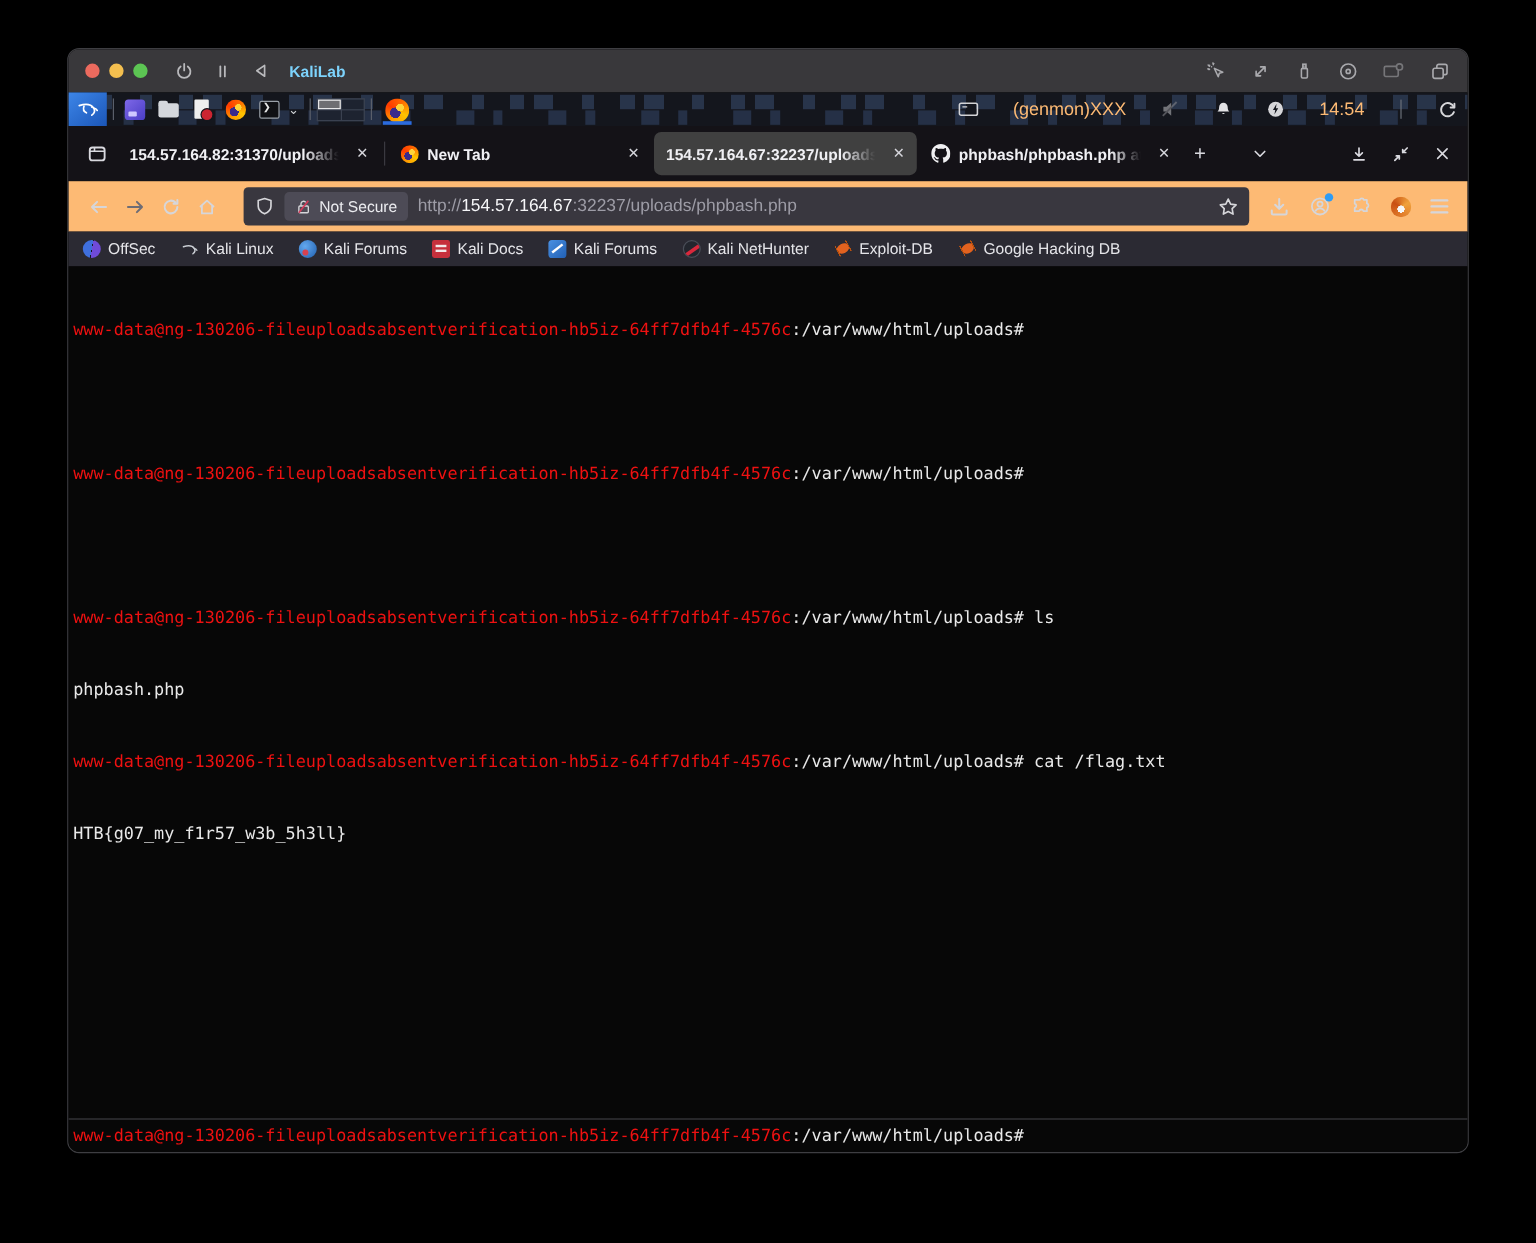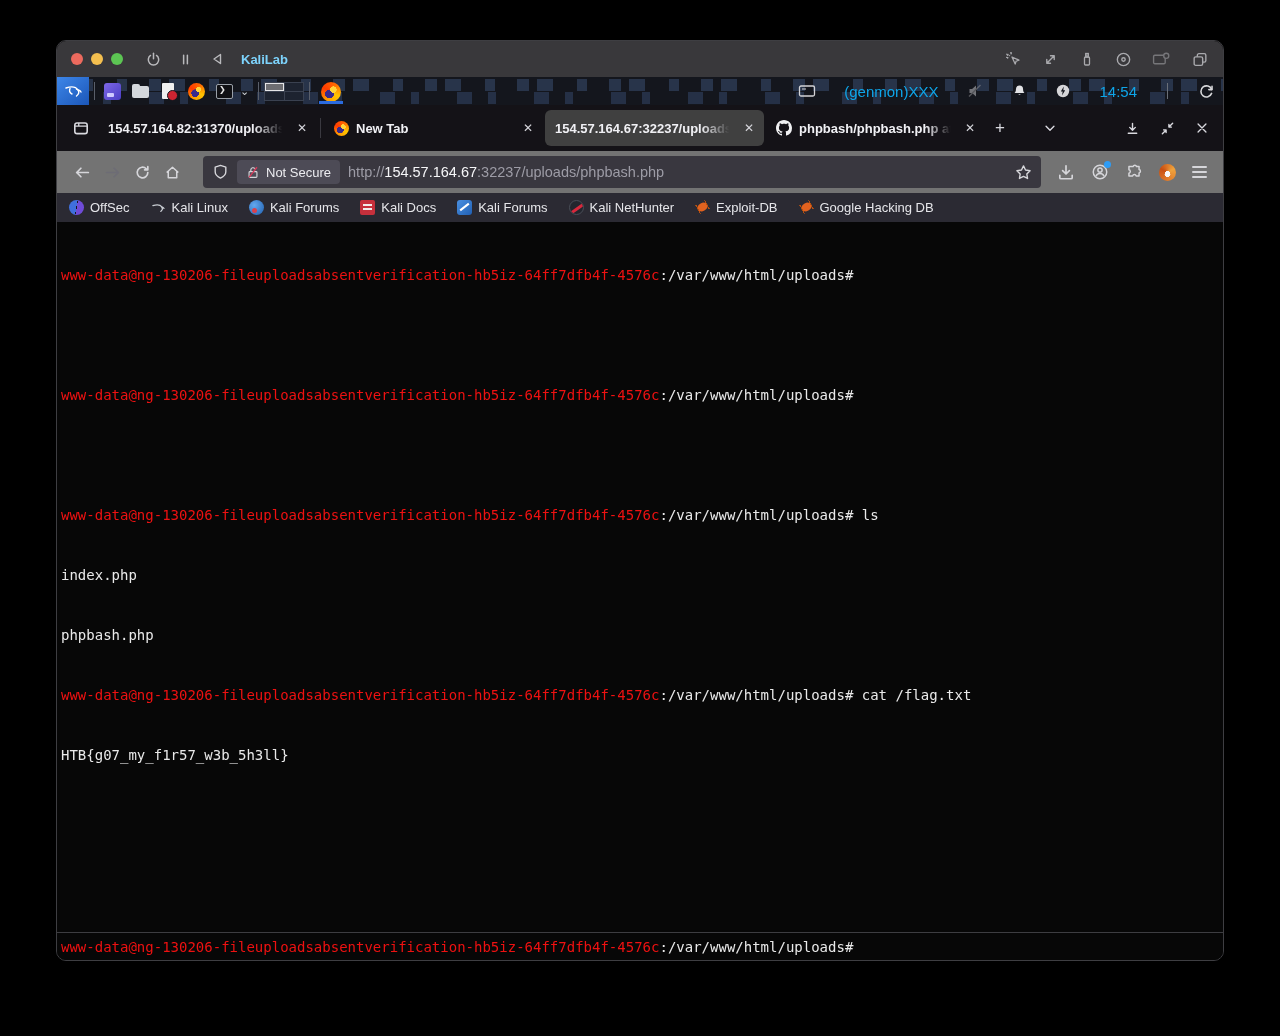--- a/index.html
+++ b/index.html
@@ -44,39 +44,39 @@
                 radial-gradient(circle at 42% 60%, #3a2a8c 0 26%, transparent 27%),
                 conic-gradient(from 210deg, #ff9a00, #ff3b00, #ff6a00, #ffc400, #ff9a00); }
   .term-launch { width:17px; height:15px; background:#101014; border:1px solid #9aa0a8; border-radius:2px; position:relative; }
   .term-launch::after { content:"❯"; position:absolute; left:2px; top:0px; font-size:8px; color:#e8e8e8; }
   .chev { color:#cfd2d6; font-size:11px; margin-left:-4px; }
   .wspace { width:40px; height:19px; display:grid; grid-template-columns:1fr 1fr; grid-template-rows:1fr 1fr; gap:1px; background:#3a4150; border:1px solid #3a4150; }
   .wcell { background:#1d2330; }
   .wcell.on { background:#6e6e72; outline:1px solid #e6e6e8; outline-offset:-1px; }
   .task-ffx { position:relative; padding:2px 6px 0 6px; height:28px; display:flex; align-items:center; }
   .task-ffx::after { content:""; position:absolute; left:4px; right:4px; bottom:1px; height:3px; background:#2b6bde; }
-  .p-right { margin-left:auto; display:flex; align-items:center; gap:28px; padding-right:8px; color:#0ea5e9; font-size:15px; }
+  .p-right { margin-left:auto; display:flex; align-items:center; gap:28px; padding-right:8px; color:#fdba74; font-size:15px; }
   .p-right .dim { opacity:.55; }
   .p-clocksep { width:1px; height:16px; background:#6a6f78; margin:0 2px; }
 
   
   .tabbar { flex:0 0 46px; background:#141217; display:flex; align-items:center; padding:0 8px; color:#dcdce2; }
   .ffview { width:32px; height:32px; display:flex; align-items:center; justify-content:center; border-radius:4px; }
   .tab { width:219px; height:36px; margin:0 1px; border-radius:6px; display:flex; align-items:center; padding:0 6px 0 10px; gap:7px; font-size:13px; position:relative; }
   .tab.active { background:#404040; }
   .tab .t-title { flex:1; white-space:nowrap; overflow:hidden; color:#f0f0f4;
     -webkit-mask-image:linear-gradient(90deg,#000 82%,transparent 98%); mask-image:linear-gradient(90deg,#000 82%,transparent 98%);font-weight:bold; }
   .tab .t-close { font-size:12px; color:#d6d6dc; padding:2px 4px; border-radius:3px; }
   .tab-div { width:1px; height:20px; background:#3a3940; margin:0 2px; }
   .newtab, .tablist { width:28px; height:28px; display:flex; align-items:center; justify-content:center; font-size:17px; color:#d9d9df; border-radius:4px; }
   .tablist { margin-left:22px; font-size:12px; }
   .tb-winbtns { margin-left:auto; display:flex; align-items:center; gap:20px; padding-right:6px; color:#d9d9df; }
 
   
-  .navbar { flex:0 0 42px; background:#737373; display:flex; align-items:center; padding:0 10px;text-align:right; }
+  .navbar { flex:0 0 42px; background:#fdba74; display:flex; align-items:center; padding:0 10px;text-align:right; }
   .nav-ic { width:30px; height:30px; display:flex; align-items:center; justify-content:center; border-radius:4px; color:#d6d6da; }
   .nav-ic.disabled { color:#6d6c75; }
   .urlbar { flex:1; height:32px; background:#39373f; border-radius:4px; display:flex; align-items:center; padding:0 9px; gap:8px; margin:0 10px 0 16px; min-width:0; }
   .chip { background:#4d4b56; border-radius:4px; height:24px; display:flex; align-items:center; gap:6px; padding:0 9px; color:#ececf0; font-size:13px; white-space:nowrap; }
   .url-text { font-size:14.5px; color:#9d9ca6; white-space:nowrap; overflow:hidden; }
   .url-text .host { color:#f6f6f8; }
   .url-star { margin-left:auto; }
   .nav-right { display:flex; align-items:center; gap:16px; padding:0 6px; color:#d6d6da; }
   .acct { position:relative; }
   .acct::after { content:""; position:absolute; right:-2px; top:-2px; width:7px; height:7px; border-radius:50%; background:#2e9cf5; }
@@ -420,21 +420,20 @@
       <span>Google Hacking DB</span>
     </span>
   </div>
 
   <div class="terminal">
     <div class="t-line"><span class="pr">www-data@ng-130206-fileuploadsabsentverification-hb5iz-64ff7dfb4f-4576c</span><span>:/var/www/html/uploads#</span></div>
     <div class="t-line"></div>
     <div class="t-line"><span class="pr">www-data@ng-130206-fileuploadsabsentverification-hb5iz-64ff7dfb4f-4576c</span><span>:/var/www/html/uploads#</span></div>
     <div class="t-line"></div>
     <div class="t-line"><span class="pr">www-data@ng-130206-fileuploadsabsentverification-hb5iz-64ff7dfb4f-4576c</span><span>:/var/www/html/uploads#</span><span> ls</span></div>
-    <div class="t-line"><span>index.php</span></div>
     <div class="t-line"><span>phpbash.php</span></div>
     <div class="t-line"><span class="pr">www-data@ng-130206-fileuploadsabsentverification-hb5iz-64ff7dfb4f-4576c</span><span>:/var/www/html/uploads#</span><span> cat /flag.txt</span></div>
     <div class="t-line"><span>HTB{g07_my_f1r57_w3b_5h3ll}</span></div>
   </div>
 
   <div class="input-row">
     <span class="pr">www-data@ng-130206-fileuploadsabsentverification-hb5iz-64ff7dfb4f-4576c</span><span>:/var/www/html/uploads#</span>
   </div>
 
 </div>

